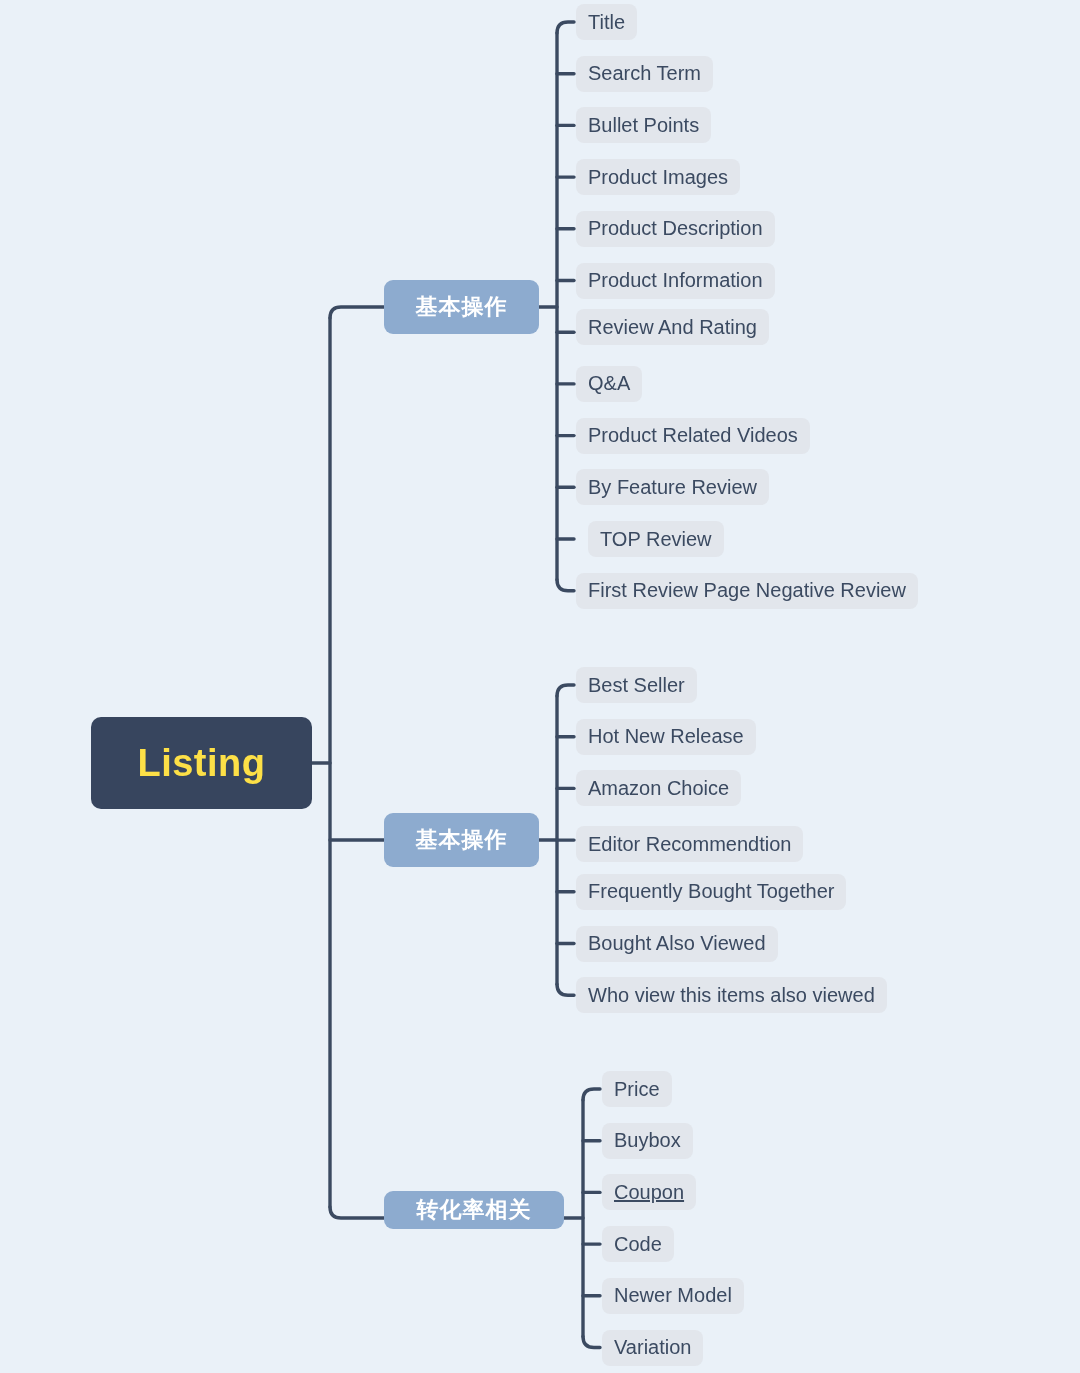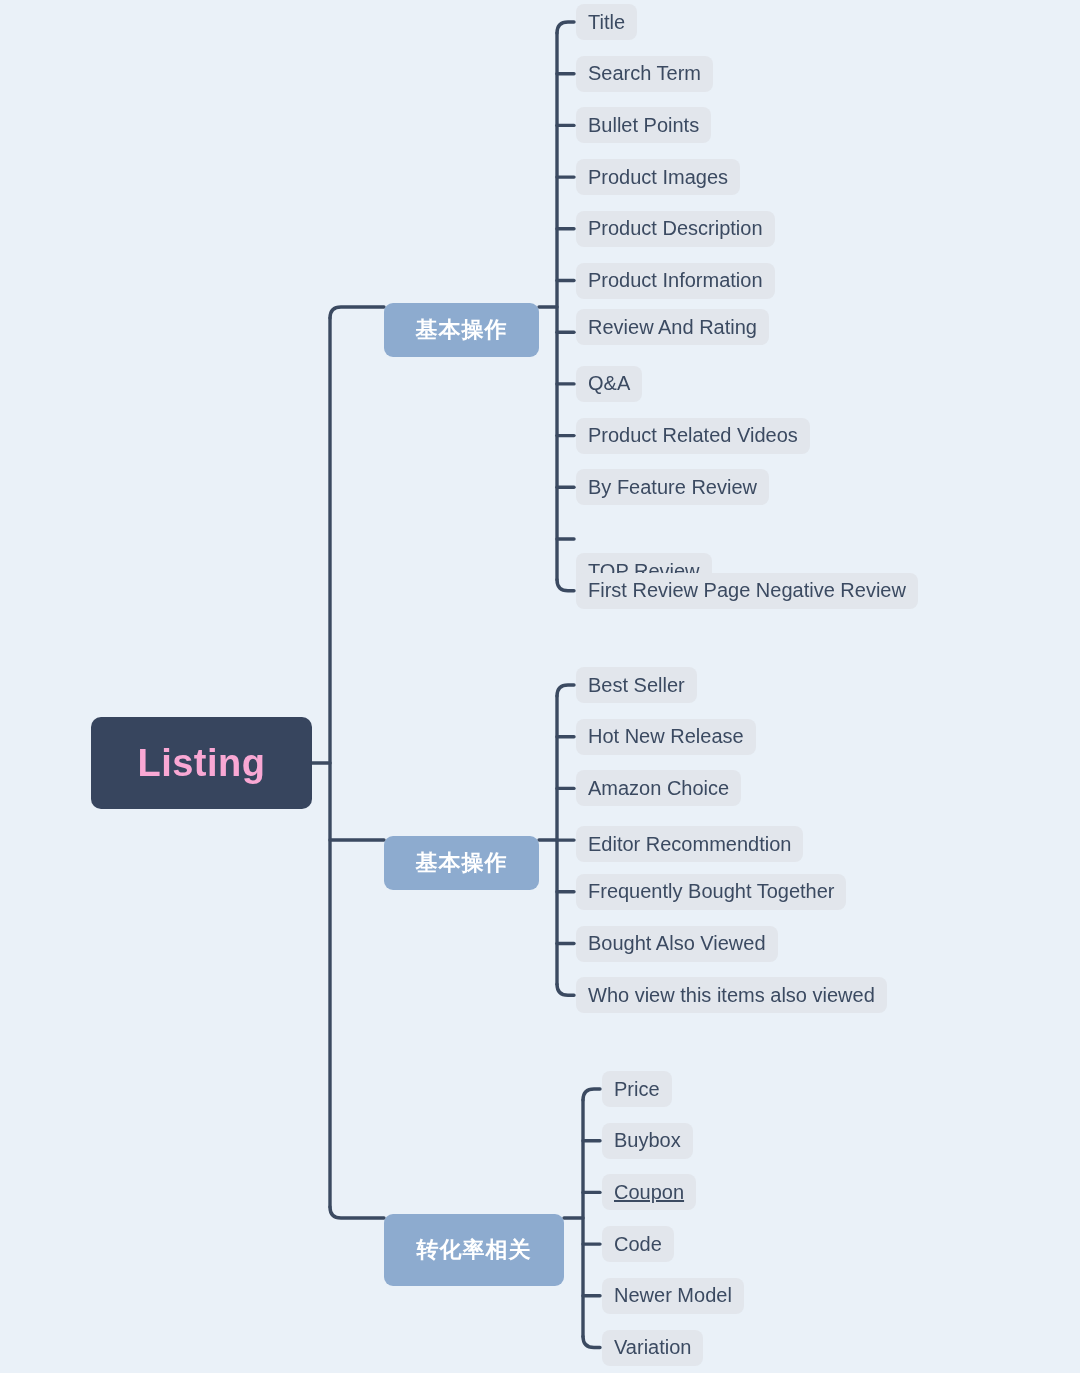--- a/index.html
+++ b/index.html
@@ -26,42 +26,41 @@
   .node {
     position: absolute;
     box-sizing: border-box;
     display: flex;
     align-items: center;
     white-space: nowrap;
   }
   
   .root-node {
     background: #37455e;
-    color: #f9a8d4;
+    color: #fde047;
     border-radius: 10px;
     font-size: 38px;
     font-weight: bold;
     letter-spacing: 0.5px;
     padding: 0 26px;
     height: 92px;
     line-height: 92px;
     justify-content: center;
   }
   
   .branch-node {
     background: #8dabcf;
     color: #ffffff;
     border-radius: 9px;
     font-size: 22px;
     font-weight: bold;
     height: 54px;
     padding: 0 18px;
     justify-content: center;
     letter-spacing: 1px;
-    margin-top: 23px;
   }
   
   .leaf-node {
     background: #e2e6ec;
     color: #3b4a61;
     border-radius: 8px;
     font-size: 20px;
     font-weight: normal;
     height: 36px;
     padding: 0 12px;
@@ -140,21 +139,21 @@
       </div>
       <div class="node leaf-node" style="left: 576px; top: 365.9px; height: 36px;">
         <span>Q&amp;A</span>
       </div>
       <div class="node leaf-node" style="left: 576px; top: 417.6px; height: 36px;">
         <span>Product Related Videos</span>
       </div>
       <div class="node leaf-node" style="left: 576px; top: 469.3px; height: 36px;">
         <span>By Feature Review</span>
       </div>
-      <div class="node leaf-node" style="left: 576px; top: 521px; height: 36px; margin-top: 32px;">
+      <div class="node leaf-node" style="left: 588px; top: 521px; height: 36px;">
         <span>TOP Review</span>
       </div>
       <div class="node leaf-node" style="left: 576px; top: 572.7px; height: 36px;">
         <span>First Review Page Negative Review</span>
       </div>
       <div class="node branch-node" style="left: 384px; top: 813px; width: 155px; height: 54px;">
         <span>基本操作</span>
       </div>
       <div class="node leaf-node" style="left: 576px; top: 667px; height: 36px;">
         <span>Best Seller</span>
@@ -170,21 +169,21 @@
       </div>
       <div class="node leaf-node" style="left: 576px; top: 873.8px; height: 36px;">
         <span>Frequently Bought Together</span>
       </div>
       <div class="node leaf-node" style="left: 576px; top: 925.5px; height: 36px;">
         <span>Bought Also Viewed</span>
       </div>
       <div class="node leaf-node" style="left: 576px; top: 977.2px; height: 36px;">
         <span>Who view this items also viewed</span>
       </div>
-      <div class="node branch-node" style="left: 384px; top: 1191px; width: 180px; height: 72px;">
+      <div class="node branch-node" style="left: 384px; top: 1191px; width: 180px; height: 38px;">
         <span>转化率相关</span>
       </div>
       <div class="node leaf-node" style="left: 602px; top: 1071px; height: 36px;">
         <span>Price</span>
       </div>
       <div class="node leaf-node" style="left: 602px; top: 1122.7px; height: 36px;">
         <span>Buybox</span>
       </div>
       <div class="node leaf-node" style="left: 602px; top: 1174.4px; height: 36px; text-decoration: underline;">
         <span>Coupon</span>

